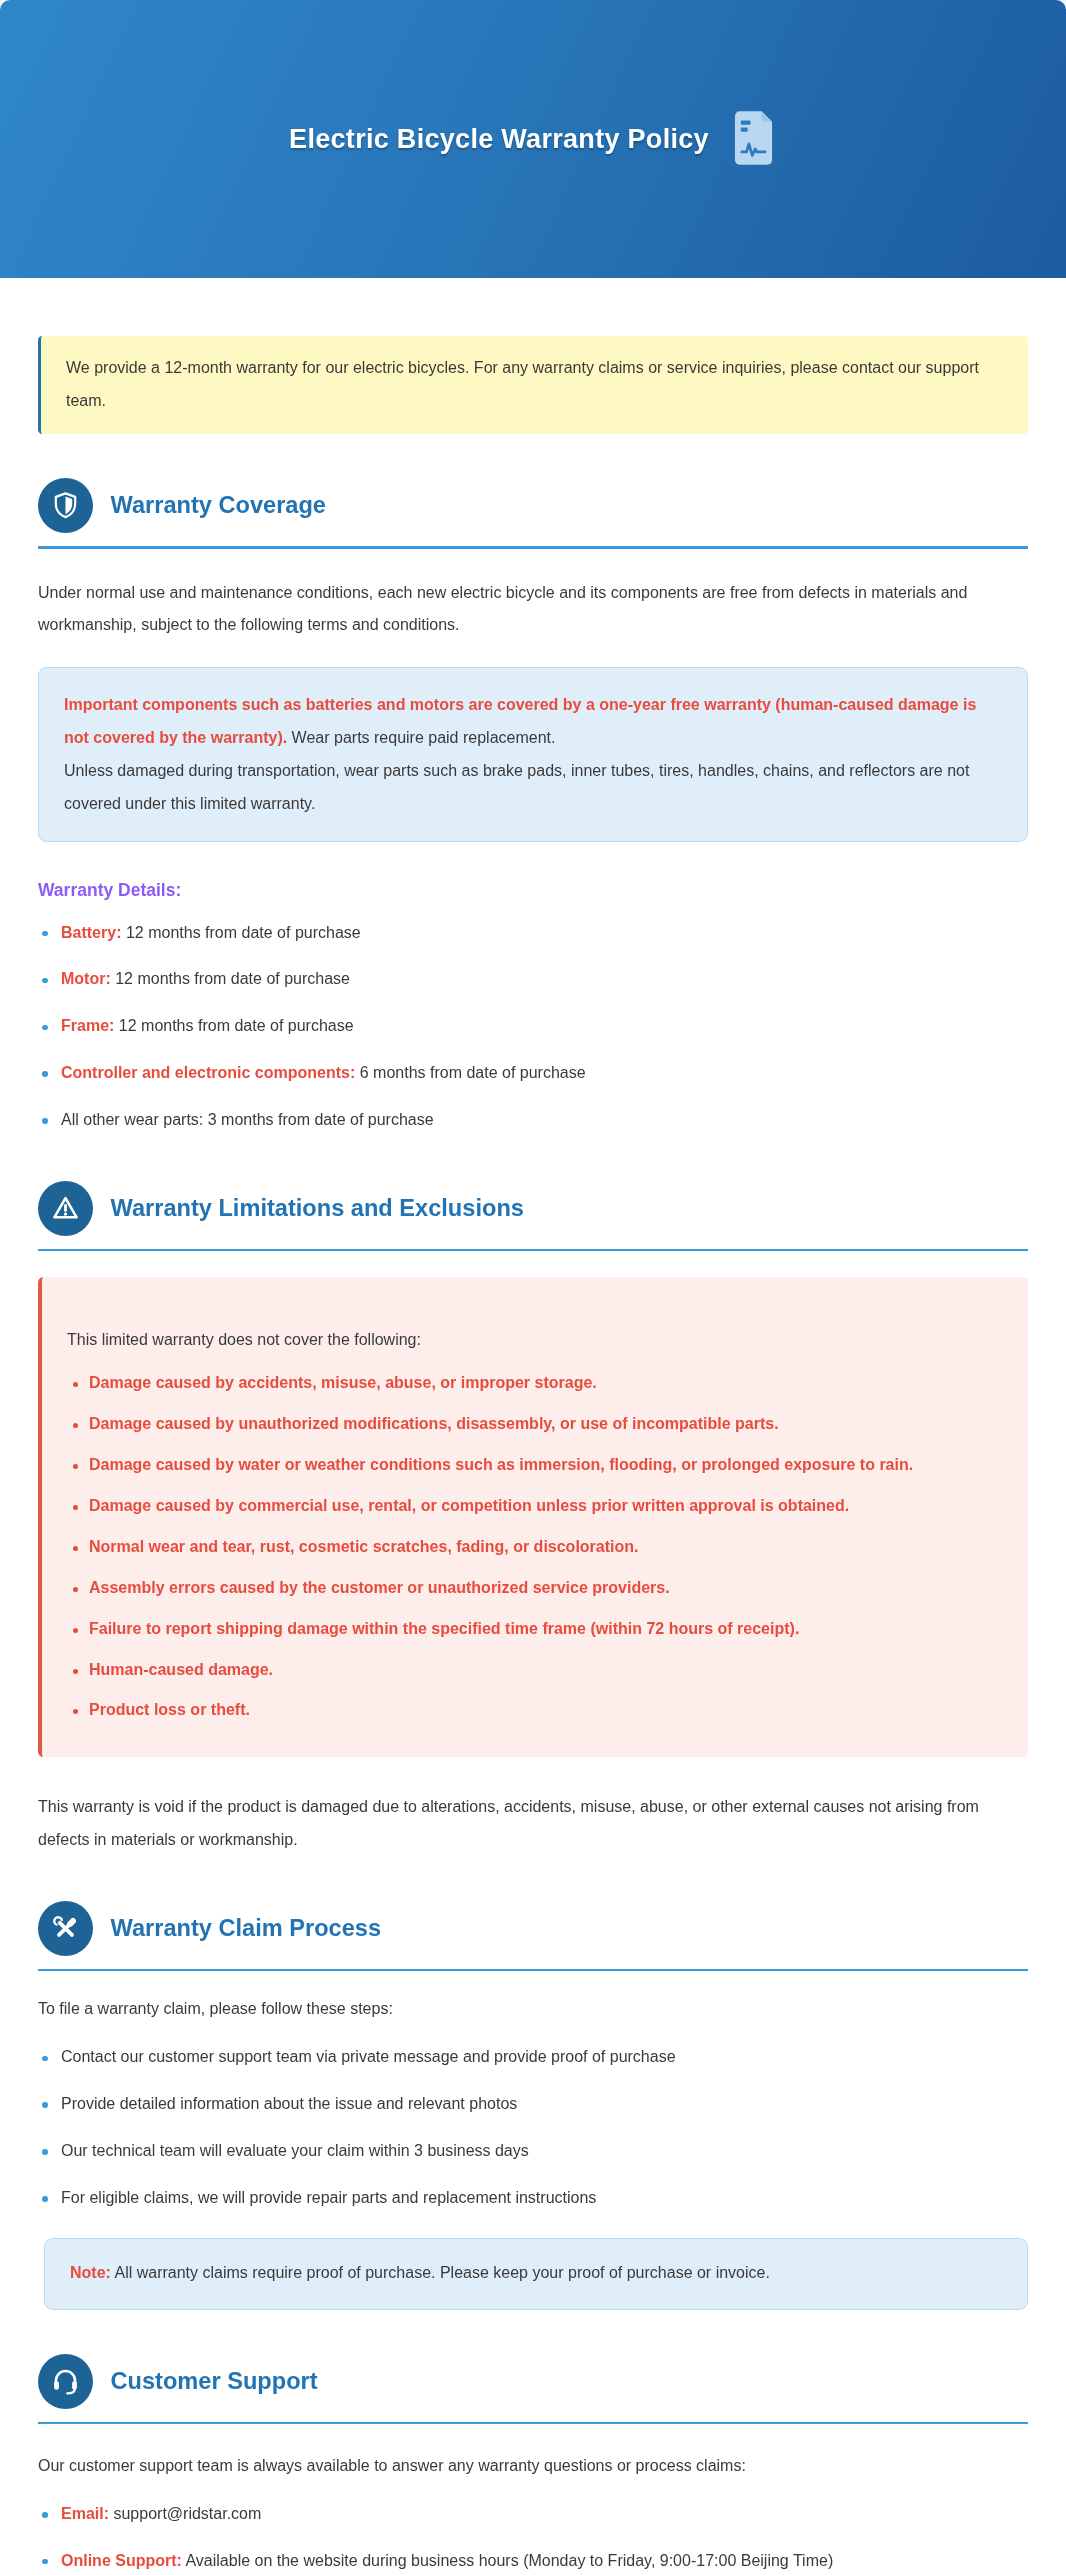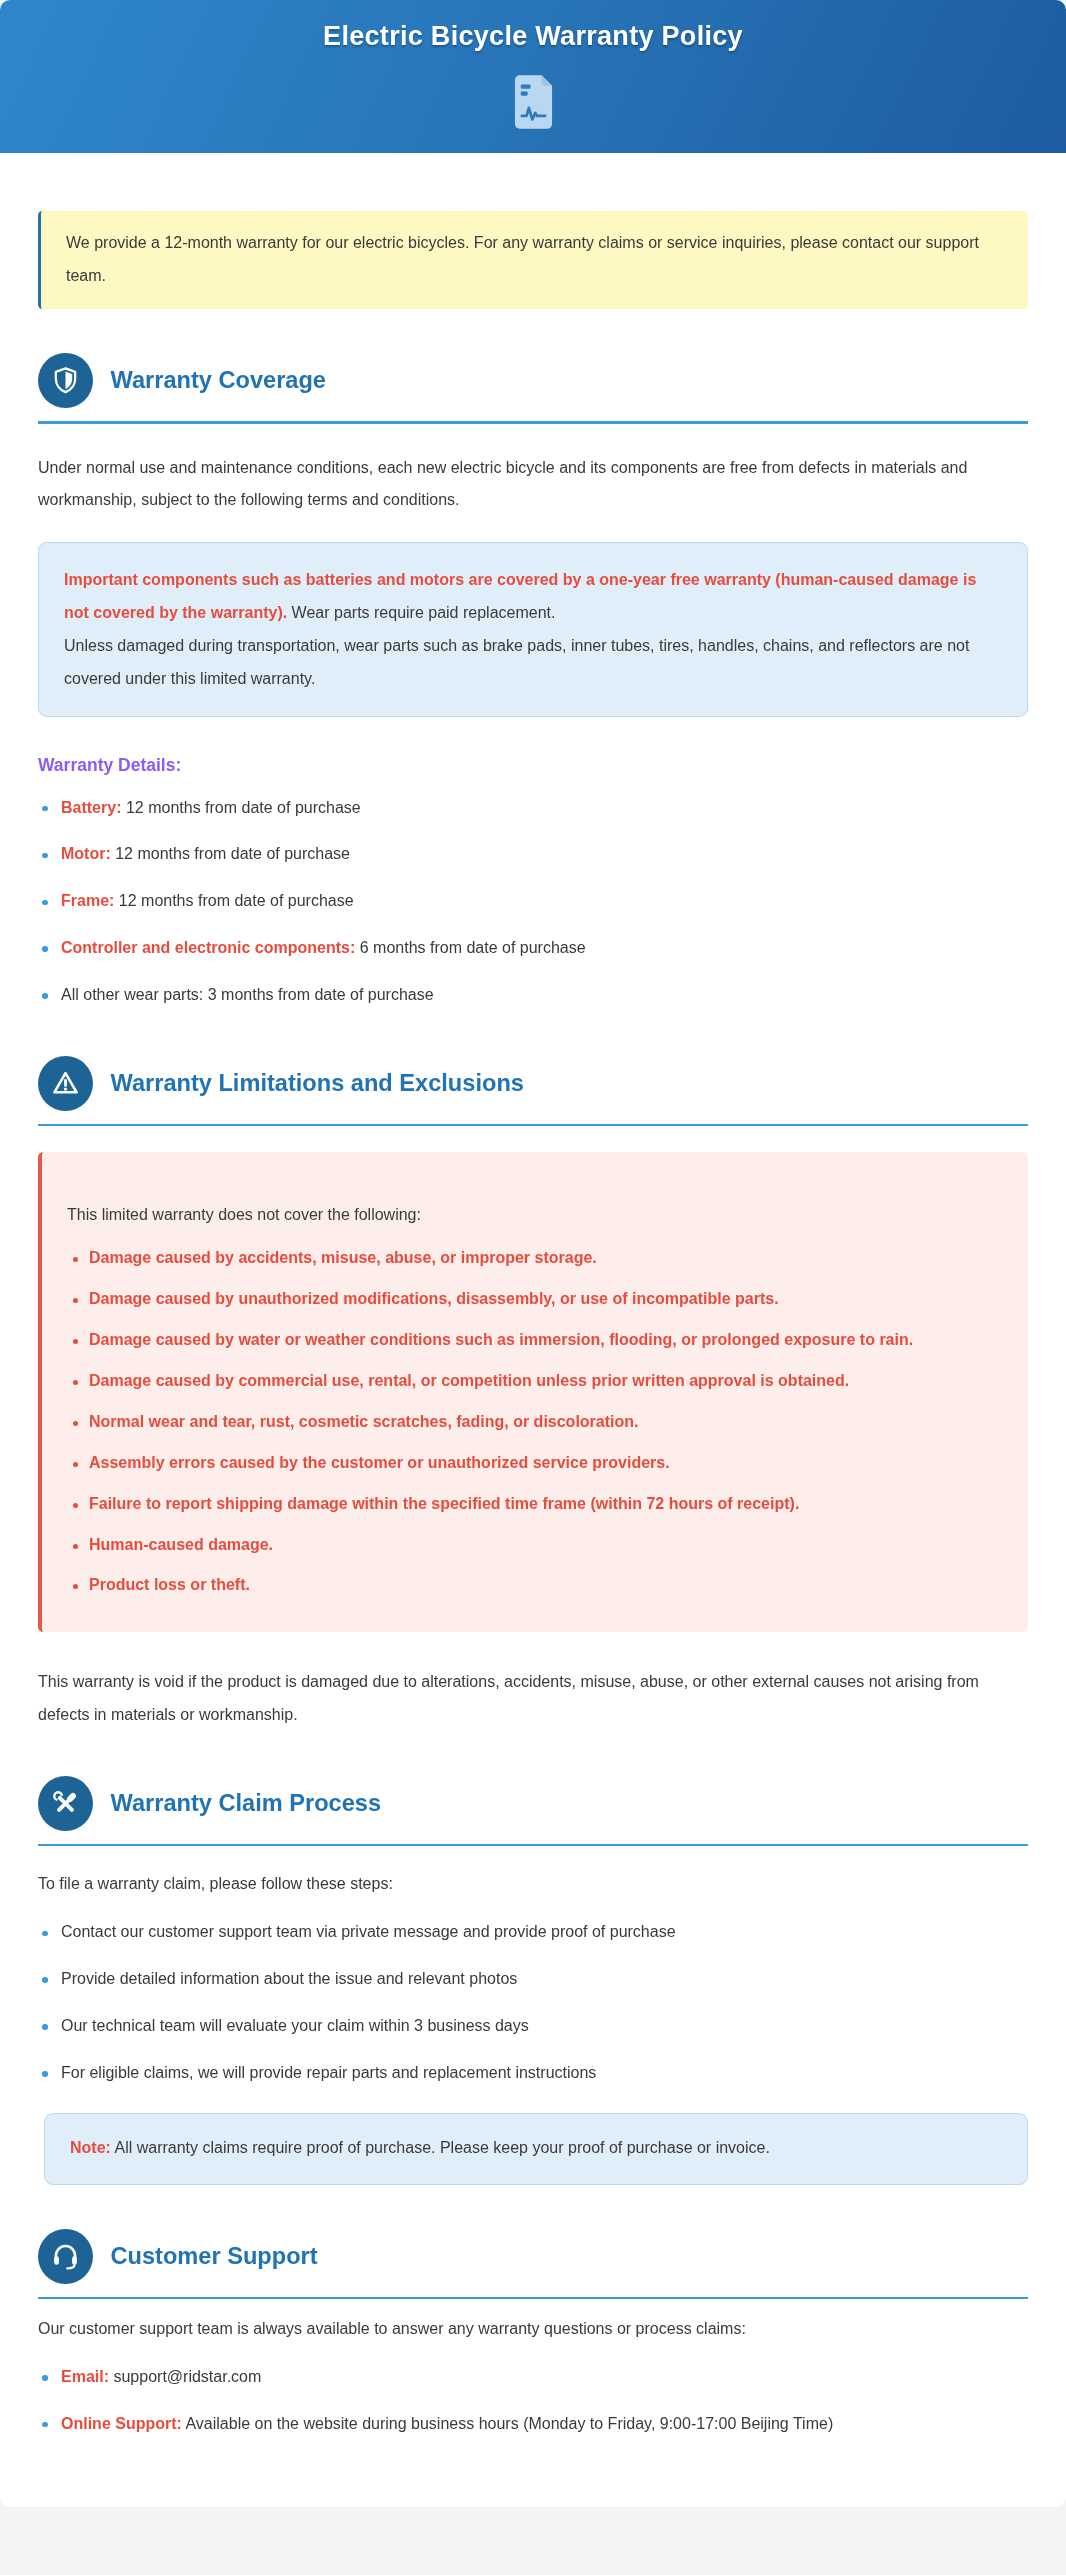--- a/index.html
+++ b/index.html
@@ -10,23 +10,23 @@
   }
   .card {
     width: 100%;
     background: #ffffff;
     border-radius: 10px;
     overflow: hidden;
   }
   
   .hero {
     background: linear-gradient(115deg, #2f87ca 0%, #2876b9 45%, #1c5c9f 100%);
-    height: 153px;
+    height: 278px;
     display: flex;
-    flex-direction: column;
+    flex-direction: row;
     align-items: center;
     justify-content: center;
     gap: 21px;
   }
   .hero h1 {
     color: #ffffff;
     font-size: 27px;
     font-weight: bold;
     letter-spacing: 0.3px;
     text-shadow: 0 1.6px 2.2px rgba(0,0,0,0.28);
@@ -151,21 +151,21 @@
     position: absolute;
     left: 5.5px;
     top: 15px;
     width: 5px;
     height: 5px;
     border-radius: 50%;
     background: #e74c3c;
   }
   .void-text { margin-top: 34px; }
   .steps-intro { margin-top: 22px; }
-  .support-intro { margin-top: 14px; }
+  .support-intro { margin-top: 26px; }
 </style>
 </head>
 <body>
 
 <div class="card">
 
   <header class="hero">
     <h1>Electric Bicycle Warranty Policy</h1>
     <span>
       <svg width="47" height="58" viewBox="0 0 40 50">

